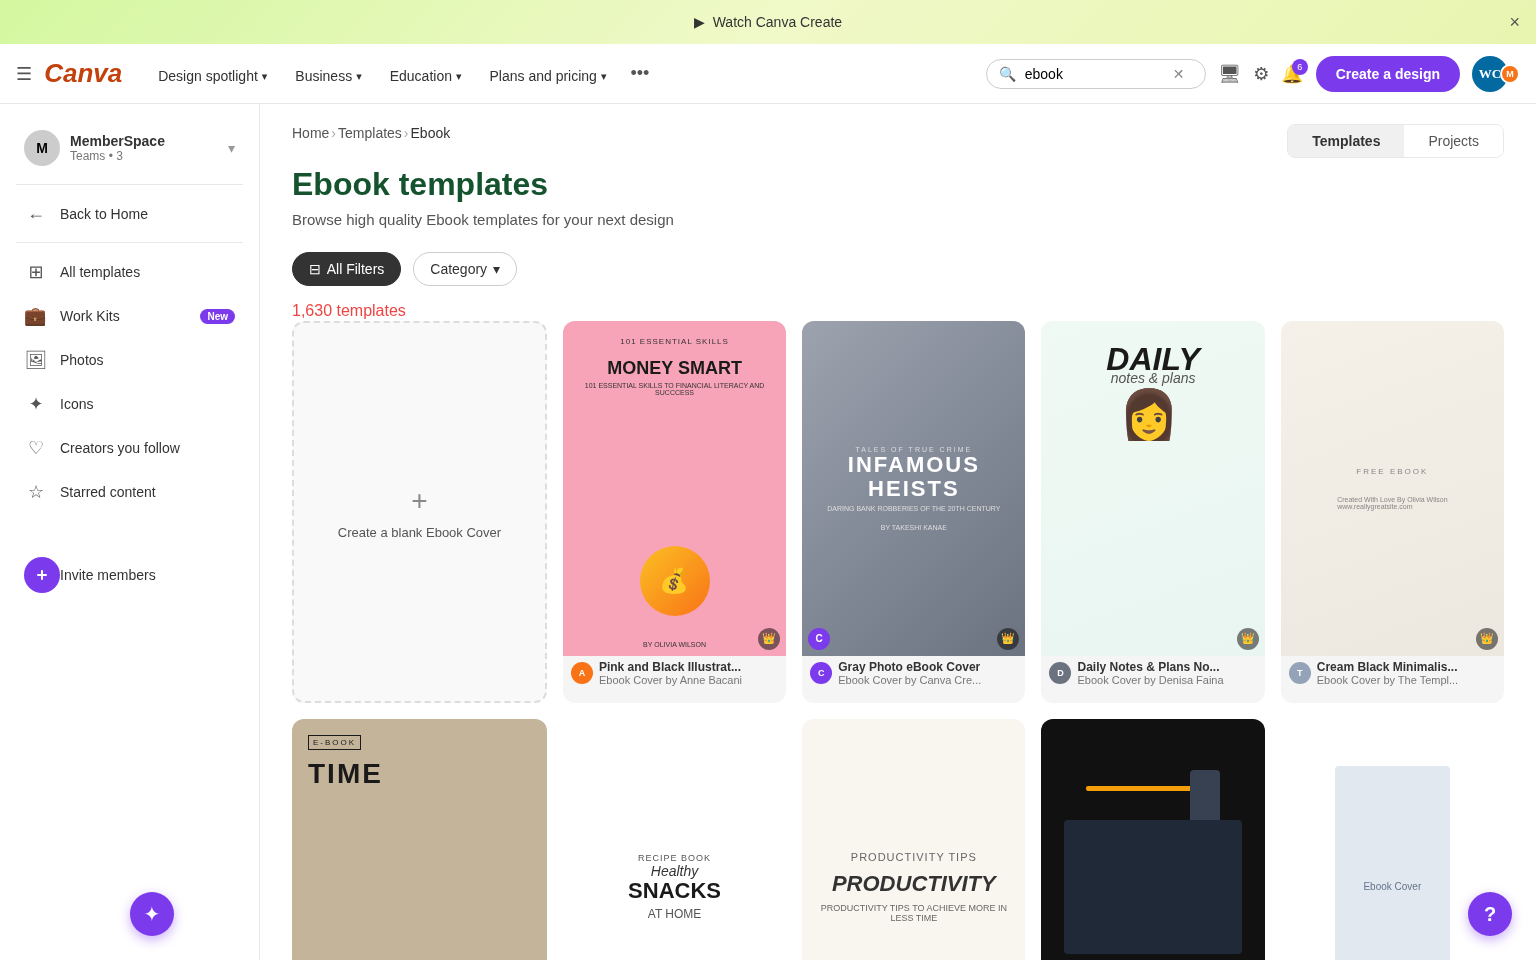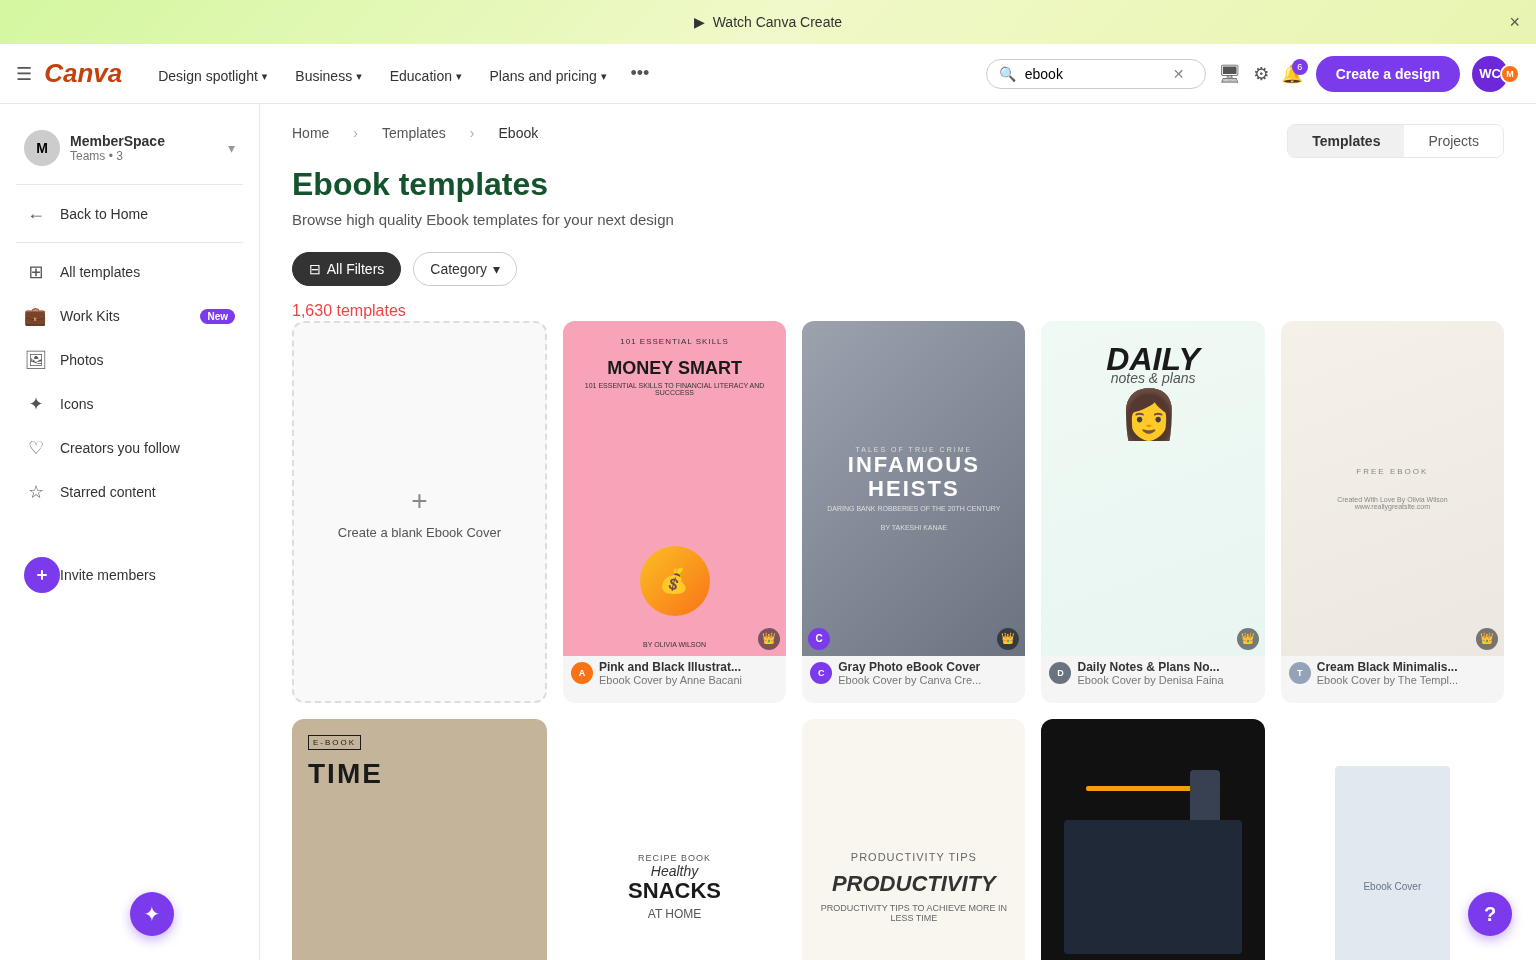--- a/index.html
+++ b/index.html
@@ -41,23 +41,23 @@
       position: absolute; top: -4px; right: -4px; background: #7c3aed;
       color: #fff; font-size: 9px; border-radius: 50%; width: 16px; height: 16px;
       display: flex; align-items: center; justify-content: center;
     }
     .create-btn {
       background: #7c3aed; color: #fff; border: none; border-radius: 24px;
       padding: 10px 20px; font-size: 14px; font-weight: 600; cursor: pointer;
     }
     .avatar-group { display: flex; align-items: center; }
     .avatar-main {
-      width: 36px; height: 36px; border-radius: 50%; background: #6d28d9;
+      width: 36px; height: 36px; border-radius: 50%; background: #0369a1;
       color: #fff; display: flex; align-items: center; justify-content: center;
-      font-size: 13px; font-weight: 600;
+      font-size: 13px; font-weight: 600; font-family: Liberation Serif, serif;
     }
     .avatar-sub {
       width: 20px; height: 20px; border-radius: 50%; background: #f97316;
       color: #fff; display: flex; align-items: center; justify-content: center;
       font-size: 9px; font-weight: 600; margin-left: -8px; border: 2px solid #fff;
     }
 
     
     .main-layout { display: flex; min-height: calc(100vh - 104px); }
 
@@ -93,21 +93,21 @@
     .invite-icon {
       width: 36px; height: 36px; background: #7c3aed; border-radius: 50%;
       display: flex; align-items: center; justify-content: center;
       color: #fff; font-size: 18px;
     }
 
     
     .content { flex: 1; padding: 20px 32px; overflow-y: auto; }
 
     
-    .breadcrumb { display: flex; align-items: center; gap: 24px; font-size: 14px; color: #555; margin-bottom: 16px; }
+    .breadcrumb { display: flex; align-items: center; gap: 2px; font-size: 14px; color: #555; margin-bottom: 16px; }
     .breadcrumb-sep { color: #aaa; }
     .breadcrumb-link { color: #555; cursor: pointer; }
     .breadcrumb-current { color: #333; font-weight: 500; }
     .tab-group { display: flex; border: 1px solid #e8e8e8; border-radius: 8px; overflow: hidden; }
     .tab-btn {
       padding: 8px 24px; font-size: 14px; cursor: pointer; background: #fff;
       border: none; color: #555;
     }
     .tab-btn.active { background: #f0f0f0; font-weight: 600; color: #333; }
 
@@ -192,21 +192,21 @@
     .daily-card {
       background: #f5f5f5;
       display: flex; flex-direction: column; align-items: center; justify-content: space-between;
       aspect-ratio: 2/3; text-align: center; padding: 16px; position: relative;
     }
     .daily-title { font-size: 32px; font-weight: 900; color: #1a1a1a; line-height: 0.9; font-style: italic; }
 
     .self-love-card {
       background: linear-gradient(160deg, #f5f0e8, #ede8df);
       display: flex; flex-direction: column; align-items: center; justify-content: center;
-      aspect-ratio: 2/3; text-align: center; padding: 16px; position: relative;
+      aspect-ratio: 2/3; text-align: left; padding: 16px; position: relative;
     }
     .self-love-sub { font-size: 8px; color: #888; letter-spacing: 2px; text-transform: uppercase; margin-bottom: 8px; }
     .self-love-credit { font-size: 7px; color: #888; margin-top: 12px; }
 
     .productivity-card {
       background: #f9f6f0;
       display: flex; flex-direction: column; align-items: center; justify-content: center;
       aspect-ratio: 2/3; text-align: center; padding: 16px;
     }
 

